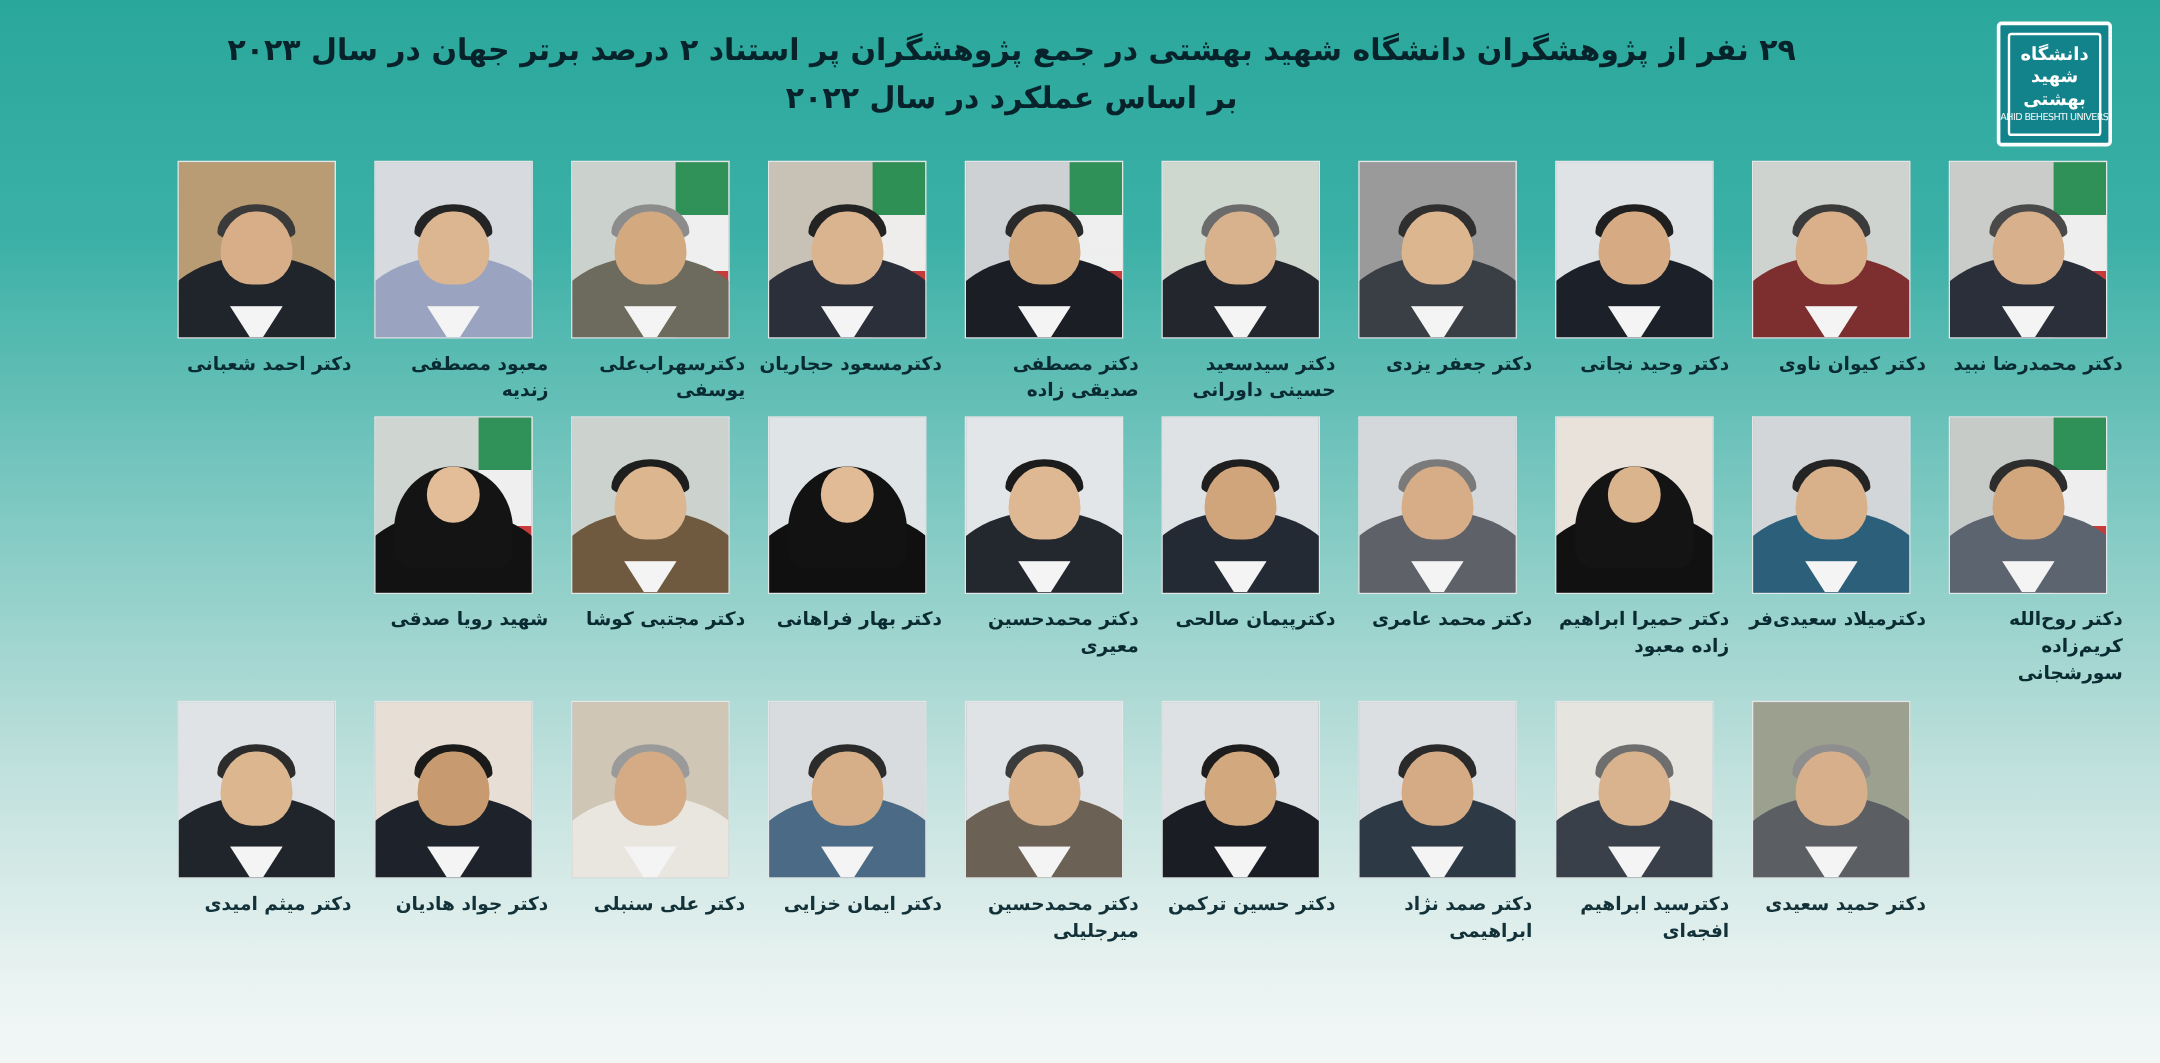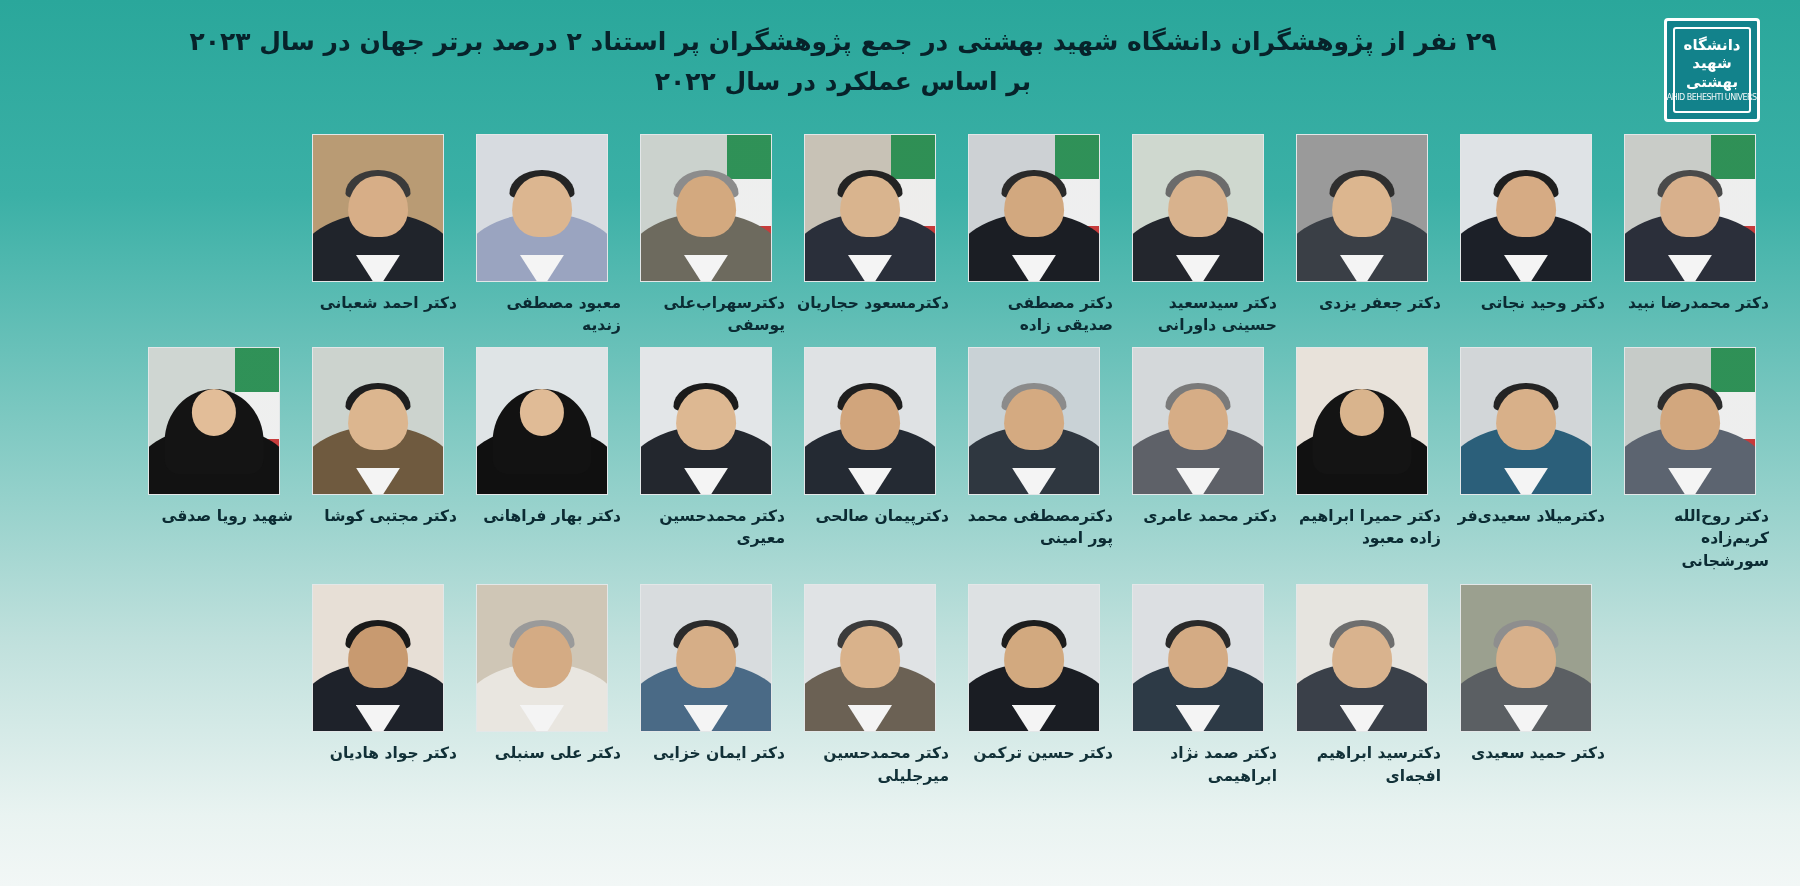--- a/index.html
+++ b/index.html
@@ -243,20 +243,30 @@
             <div class="flag right"></div>
             <div class="shoulders" style="background: rgb(43, 47, 58);"></div>
             <div class="hair" style="background: rgb(74, 74, 74);"></div>
             <div class="head" style="background: rgb(216, 176, 140);"></div>
             <div class="collar"></div>
           </div>
           <div class="name">دکتر محمدرضا نبید</div>
         </div>
         <div class="person">
           <div class="photo">
+            <div class="backdrop" style="background: rgb(207, 211, 208);"></div>
+            <div class="shoulders" style="background: rgb(125, 47, 47);"></div>
+            <div class="hair" style="background: rgb(59, 59, 59);"></div>
+            <div class="head" style="background: rgb(217, 176, 137);"></div>
+            <div class="collar"></div>
+          </div>
+          <div class="name">دکتر کیوان ناوی</div>
+        </div>
+        <div class="person">
+          <div class="photo">
             <div class="backdrop" style="background: rgb(223, 227, 230);"></div>
             <div class="shoulders" style="background: rgb(28, 32, 40);"></div>
             <div class="hair" style="background: rgb(31, 31, 31);"></div>
             <div class="head" style="background: rgb(214, 171, 132);"></div>
             <div class="collar"></div>
           </div>
           <div class="name">دکتر وحید نجاتی</div>
         </div>
         <div class="person">
           <div class="photo">
@@ -368,30 +378,20 @@
             <div class="backdrop" style="background: rgb(212, 216, 218);"></div>
             <div class="shoulders" style="background: rgb(94, 97, 104);"></div>
             <div class="hair" style="background: rgb(122, 122, 122);"></div>
             <div class="head" style="background: rgb(214, 173, 134);"></div>
             <div class="collar"></div>
           </div>
           <div class="name">دکتر محمد عامری</div>
         </div>
         <div class="person">
           <div class="photo">
-            <div class="backdrop" style="background: rgb(201, 210, 214);"></div>
-            <div class="shoulders" style="background: rgb(47, 55, 64);"></div>
-            <div class="hair" style="background: rgb(139, 139, 139);"></div>
-            <div class="head" style="background: rgb(212, 170, 129);"></div>
-            <div class="collar"></div>
-          </div>
-          <div class="name">دکترمصطفی محمد پور امینی</div>
-        </div>
-        <div class="person">
-          <div class="photo">
             <div class="backdrop" style="background: rgb(223, 226, 228);"></div>
             <div class="shoulders" style="background: rgb(36, 42, 51);"></div>
             <div class="hair" style="background: rgb(31, 31, 31);"></div>
             <div class="head" style="background: rgb(209, 165, 124);"></div>
             <div class="collar"></div>
           </div>
           <div class="name">دکترپیمان صالحی</div>
         </div>
         <div class="person">
           <div class="photo">
@@ -508,16 +508,26 @@
         <div class="person">
           <div class="photo">
             <div class="backdrop" style="background: rgb(231, 223, 214);"></div>
             <div class="shoulders" style="background: rgb(30, 34, 42);"></div>
             <div class="hair" style="background: rgb(26, 26, 26);"></div>
             <div class="head" style="background: rgb(200, 154, 112);"></div>
             <div class="collar"></div>
           </div>
           <div class="name">دکتر جواد هادیان</div>
         </div>
+        <div class="person">
+          <div class="photo">
+            <div class="backdrop" style="background: rgb(223, 227, 229);"></div>
+            <div class="shoulders" style="background: rgb(32, 36, 43);"></div>
+            <div class="hair" style="background: rgb(44, 44, 44);"></div>
+            <div class="head" style="background: rgb(220, 182, 143);"></div>
+            <div class="collar"></div>
+          </div>
+          <div class="name">دکتر میثم امیدی</div>
+        </div>
       </div>
   </div>
 
 </div>
 
 </body></html>

